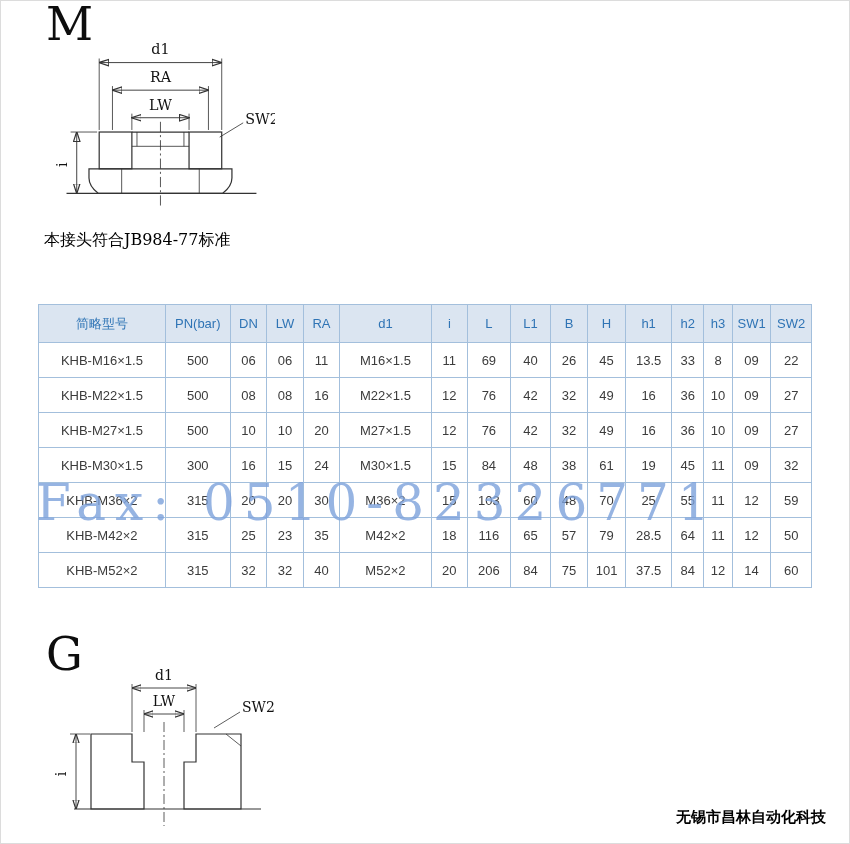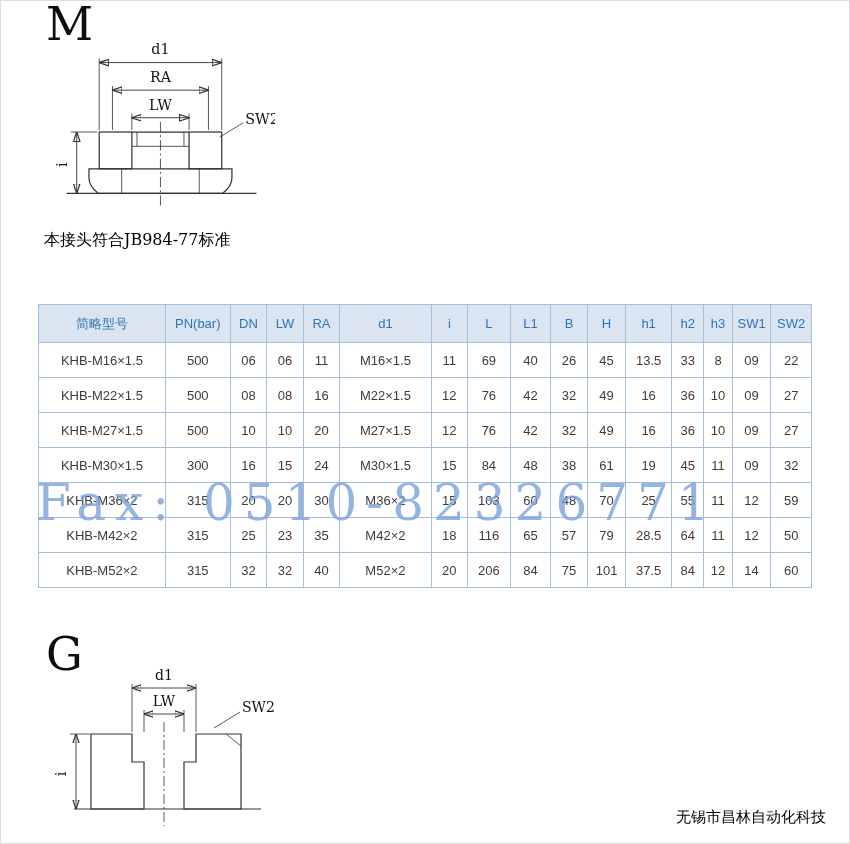--- a/index.html
+++ b/index.html
@@ -55,21 +55,21 @@
   .watermark {
     position:absolute; white-space:nowrap; pointer-events:none;
     font-family:"DejaVu Serif", serif; font-size:50px; letter-spacing:9px;
     color:var(--watermark, #7da2dc); opacity:0.8; z-index:5;
   }
   .wm-tel { left:52px; top:376px; }
   .wm-fax { left:36px; top:474px;text-align:center; }
 
   .footer-company {
     position:absolute; right:24px; top:808px;
-    font-size:15px; font-weight:normal; color:#000;
+    font-size:15px; font-weight:bold; color:#000;
   }
 </style>
 </head>
 <body>
 
 <div class="page">
 
   <div class="big-letter heading-m">M</div>
 
   <svg class="diagram diagram-m" width="225" height="194" viewBox="0 0 220 190">

